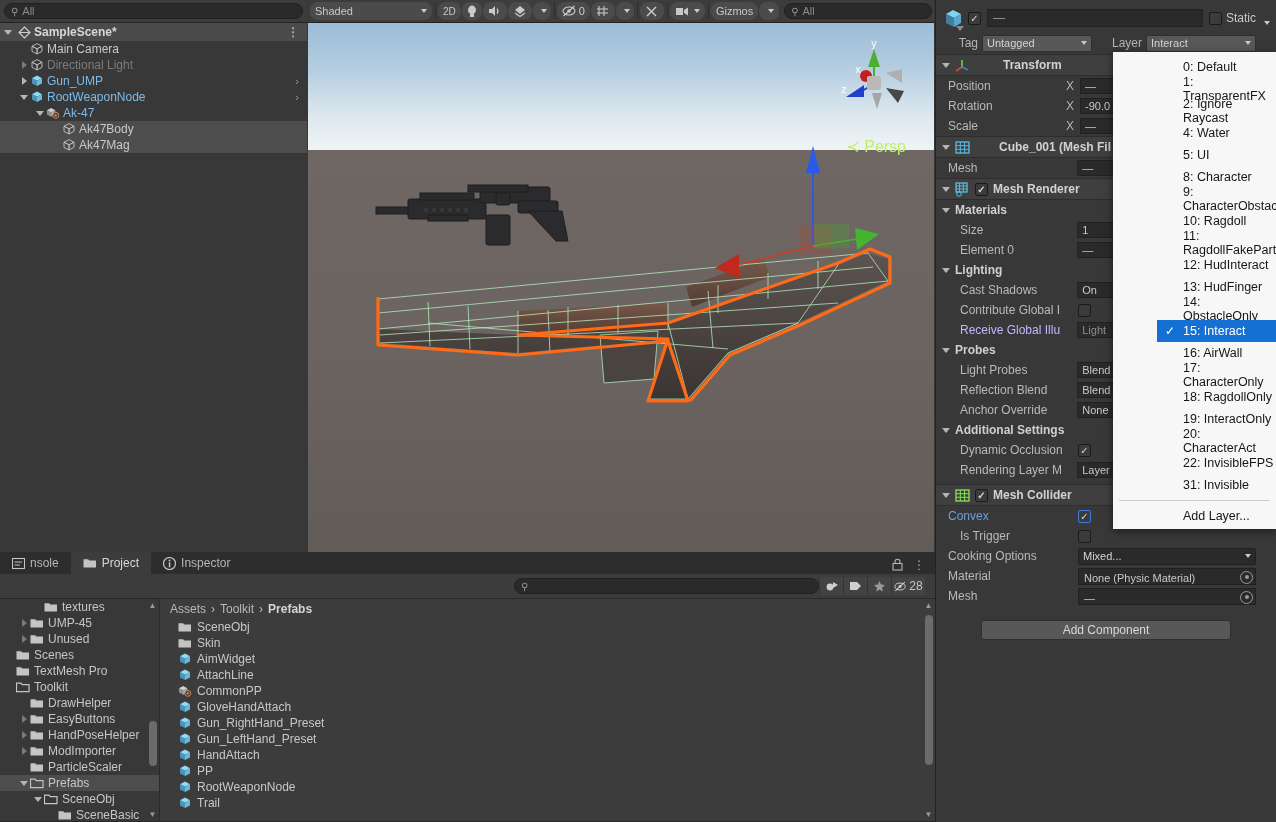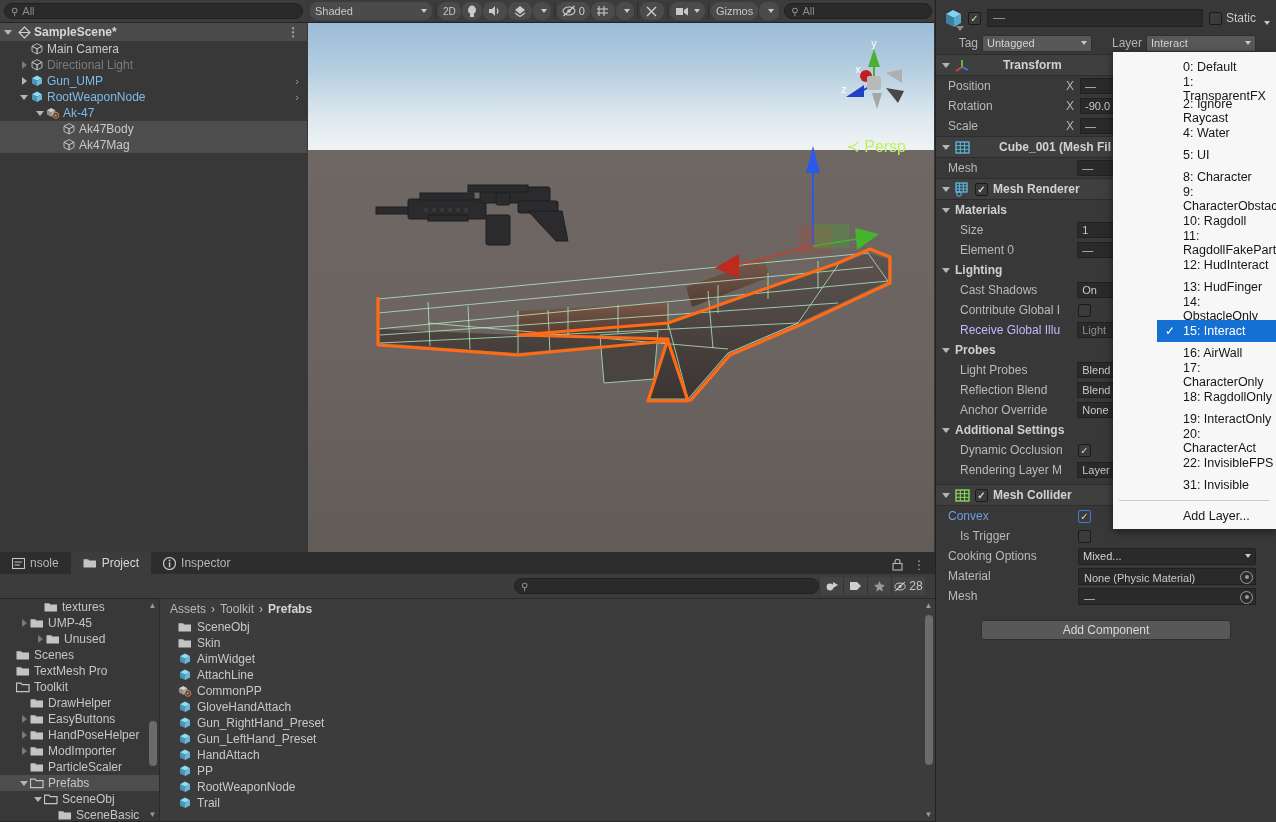--- a/index.html
+++ b/index.html
@@ -727,21 +727,21 @@
               <span class="exp">
                 <span class="tri tri-right-dim"></span>
               </span>
               <span style="display:inline-flex;margin-right:4px">
                 <svg width="14" height="12" viewBox="0 0 14 12">
                   <path d="M0.5 2.2h4.6l1.1 1.4H13v7H0.5z" fill="#c4c4c4"></path>
                 </svg>
               </span>
               <span>UMP-45</span>
             </div>
-            <div class="tree-row" style="padding-left:34px">
+            <div class="tree-row" style="padding-left:18px">
               <span class="exp">
                 <span class="tri tri-right-dim"></span>
               </span>
               <span style="display:inline-flex;margin-right:4px">
                 <svg width="14" height="12" viewBox="0 0 14 12">
                   <path d="M0.5 2.2h4.6l1.1 1.4H13v7H0.5z" fill="#c4c4c4"></path>
                 </svg>
               </span>
               <span>Unused</span>
             </div>

